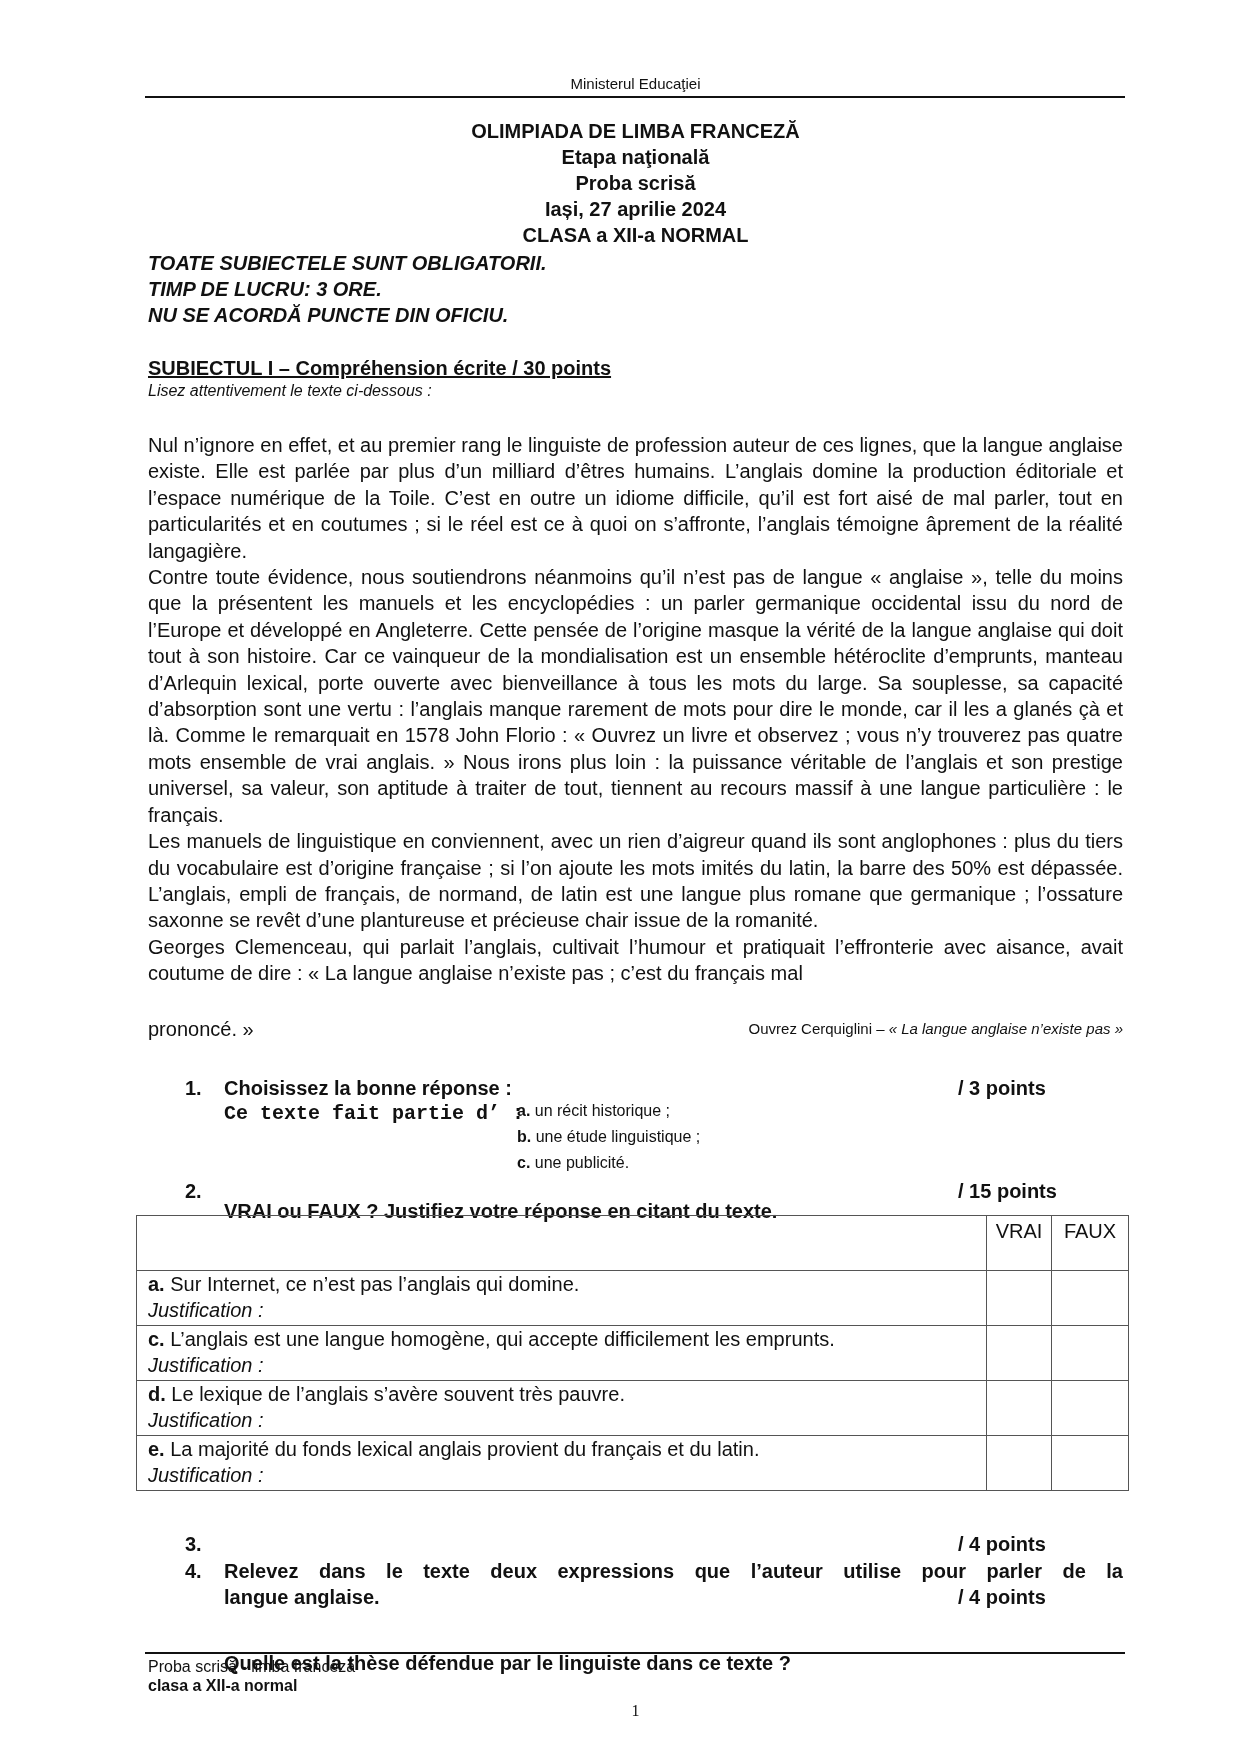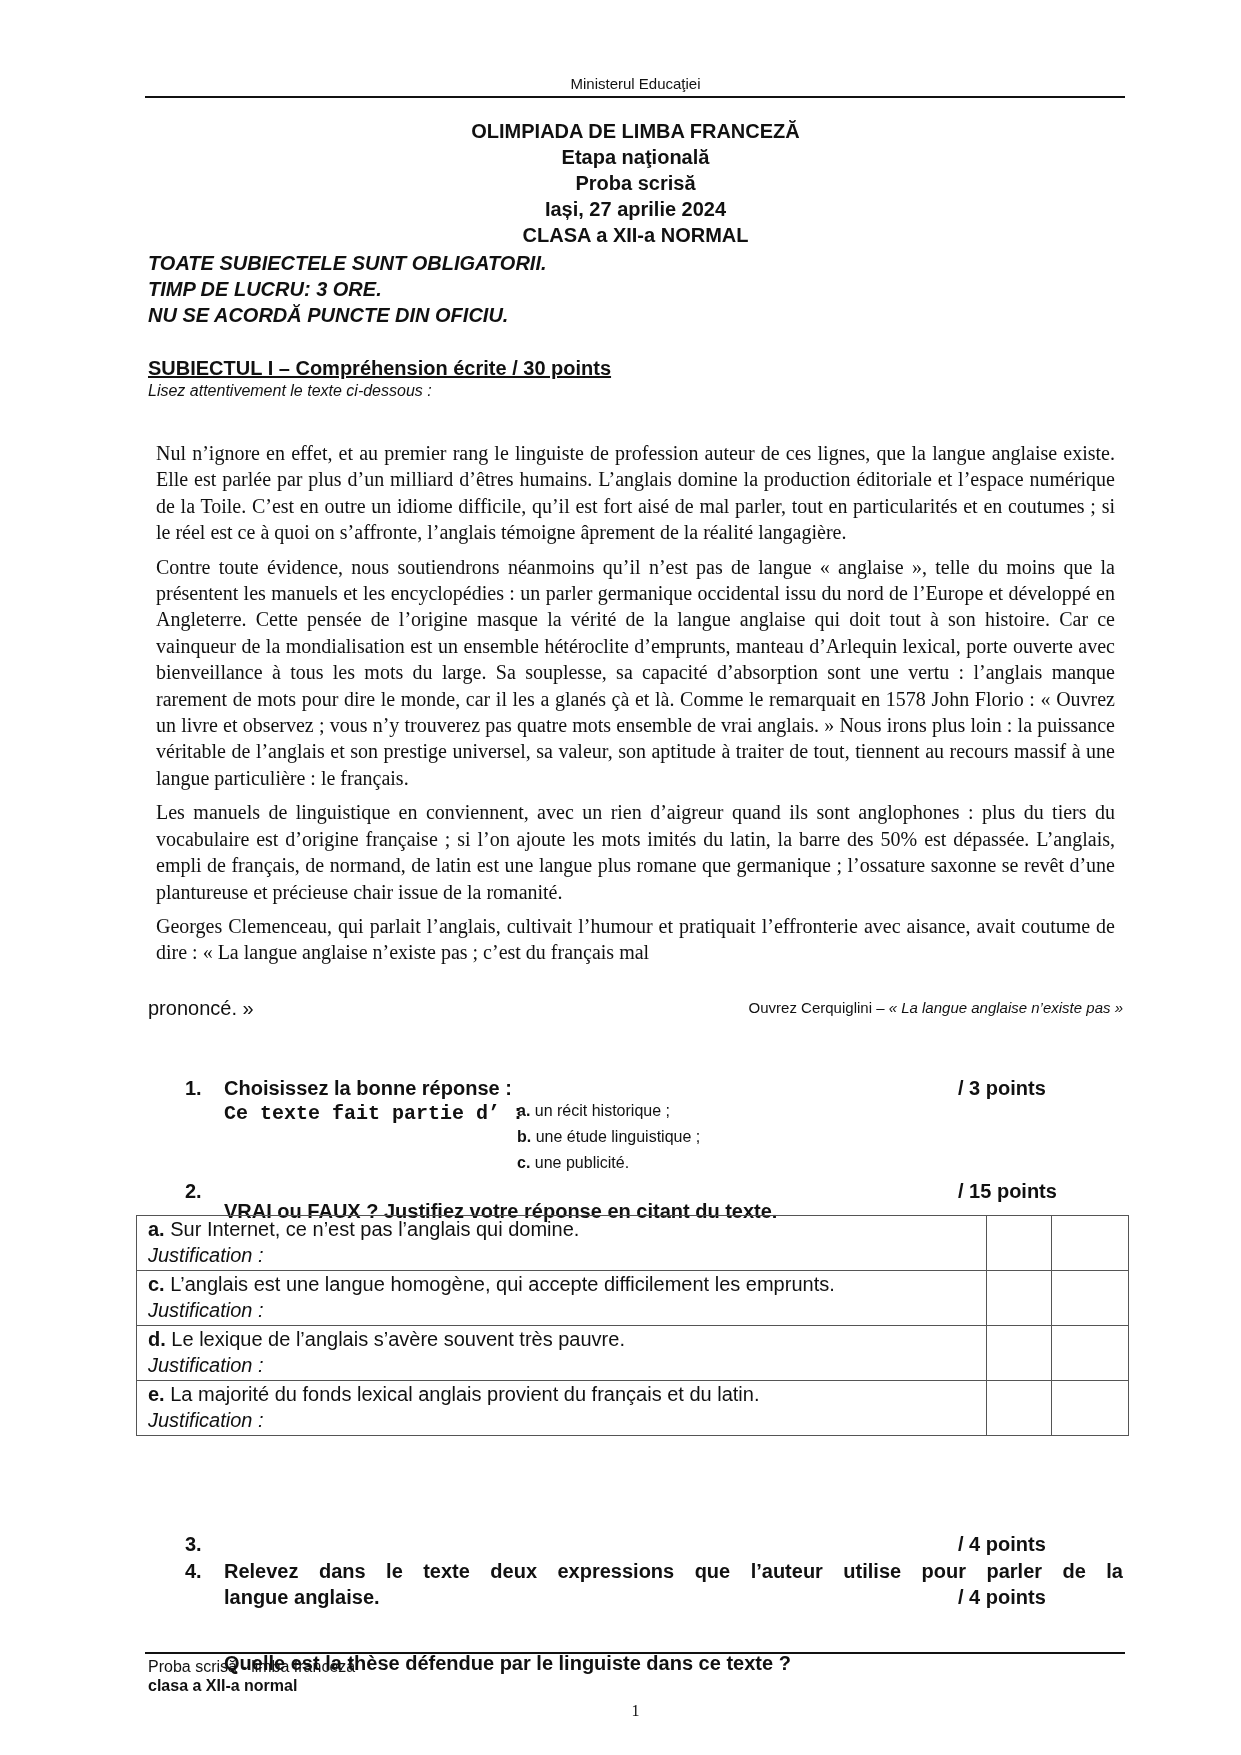--- a/index.html
+++ b/index.html
@@ -8,21 +8,21 @@
   .abs { position: absolute; }
   .page-header-text { left: 0; width: 1271px; top: 75px; text-align: center; font-size: 15px; }
   .rule { position: absolute; height: 2px; background: #111; }
   .title-block { left: 0; width: 1271px; top: 118px; text-align: center; font-weight: bold;
                  font-size: 20px; line-height: 26px; }
   .notice { left: 148px; top: 250px; font-weight: bold; font-style: italic; font-size: 20px; line-height: 26px; }
   .section-title { left: 148px; top: 357px; font-weight: bold; font-size: 20px; text-decoration: underline; }
   .section-instr { left: 148px; top: 382px; font-style: italic; font-size: 16px; }
   .text-body { left: 148px; top: 432px; width: 975px; font-size: 20px; line-height: 26.4px;
                text-align: justify; }
-  .text-body p { margin: 8px; font-family: Liberation Serif, serif; }
+  .text-body p { margin: 0; }
   .source-line { display: flex; justify-content: space-between; margin-top: 29px; }
   .source { font-size: 15px; }
   .source em { font-style: italic; }
   .q { font-weight: bold; font-size: 20px; }
   .q-num { position: absolute; left: 185px; }
   .q-text { position: absolute; left: 224px; }
   .q-points { position: absolute; left: 958px; }
   .opt { position: absolute; left: 517px; font-size: 16px; }
   .opt b { font-weight: bold; }
   table.vf { position: absolute; left: 136px; top: 1215px; width: 993px; border-collapse: collapse;
@@ -82,20 +82,25 @@
 <div class="opt" style="top:1154px;"><b>c.</b><span> une publicité.</span></div>
 
 <div class="q">
   <span class="q-num" style="top:1180px;">2.</span>
   <span class="q-text" style="top:1180px;margin-top:20px;">VRAI ou FAUX ? Justifiez votre réponse en citant du texte.</span>
   <span class="q-points" style="top:1180px;">/ 15 points</span>
 </div>
 
 <table class="vf">
   <tbody>
+      <tr class="hdr">
+    <td></td>
+    <td class="v">VRAI</td>
+    <td class="f">FAUX</td>
+  </tr>
   <tr class="row">
     <td>
       <div class="stmt"><b>a.</b><span> Sur Internet, ce n’est pas l’anglais qui domine.</span></div>
       <div class="just">Justification :</div>
     </td>
     <td class="v"></td>
     <td class="f"></td>
   </tr>
   <tr class="row">
     <td>

